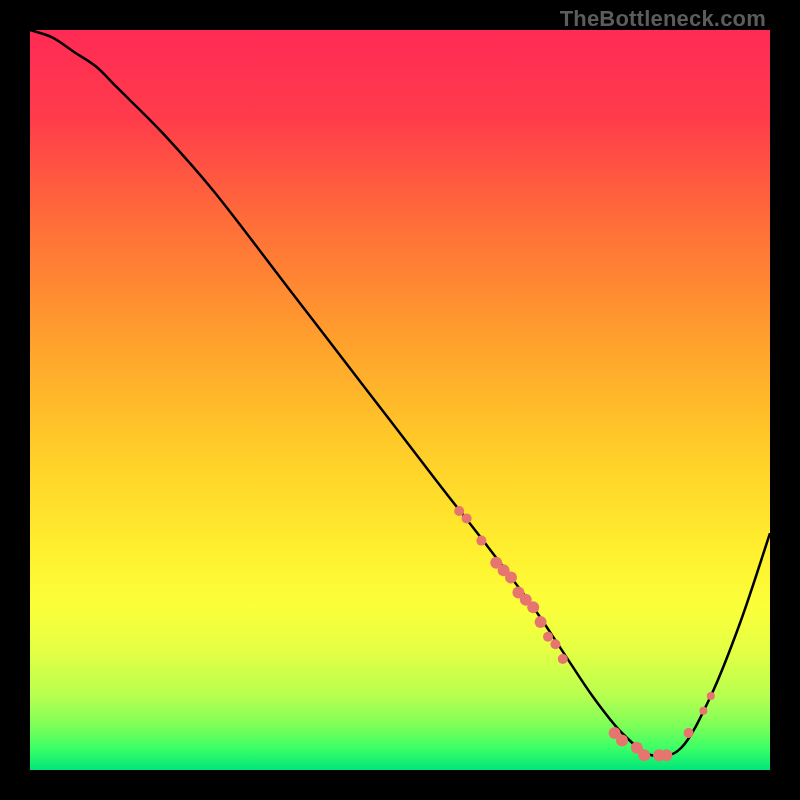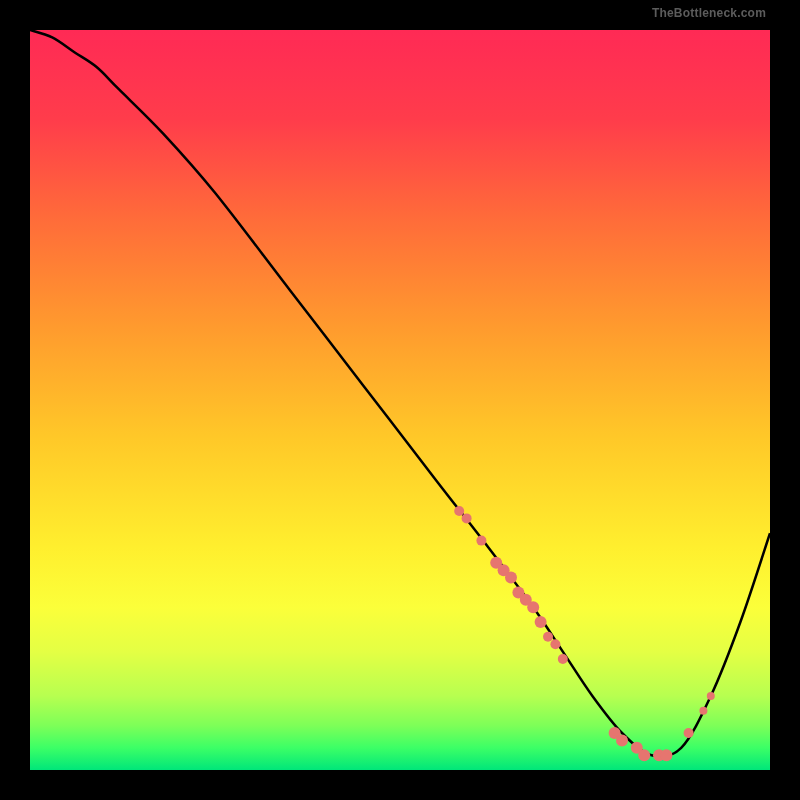--- a/index.html
+++ b/index.html
@@ -31,21 +31,21 @@
     left: 0;
     top: 0;
     width: 740px;
     height: 740px;
   }
   .watermark {
     position: absolute;
     top: 6px;
     right: 34px;
     color: #5c5c5c;
-    font-size: 12px;
+    font-size: 22px;
     font-weight: 600;
     letter-spacing: 0.2px;
     user-select: none;
   }
 </style>
 </head>
 <body>
 
 <div class="watermark">TheBottleneck.com</div>
 

